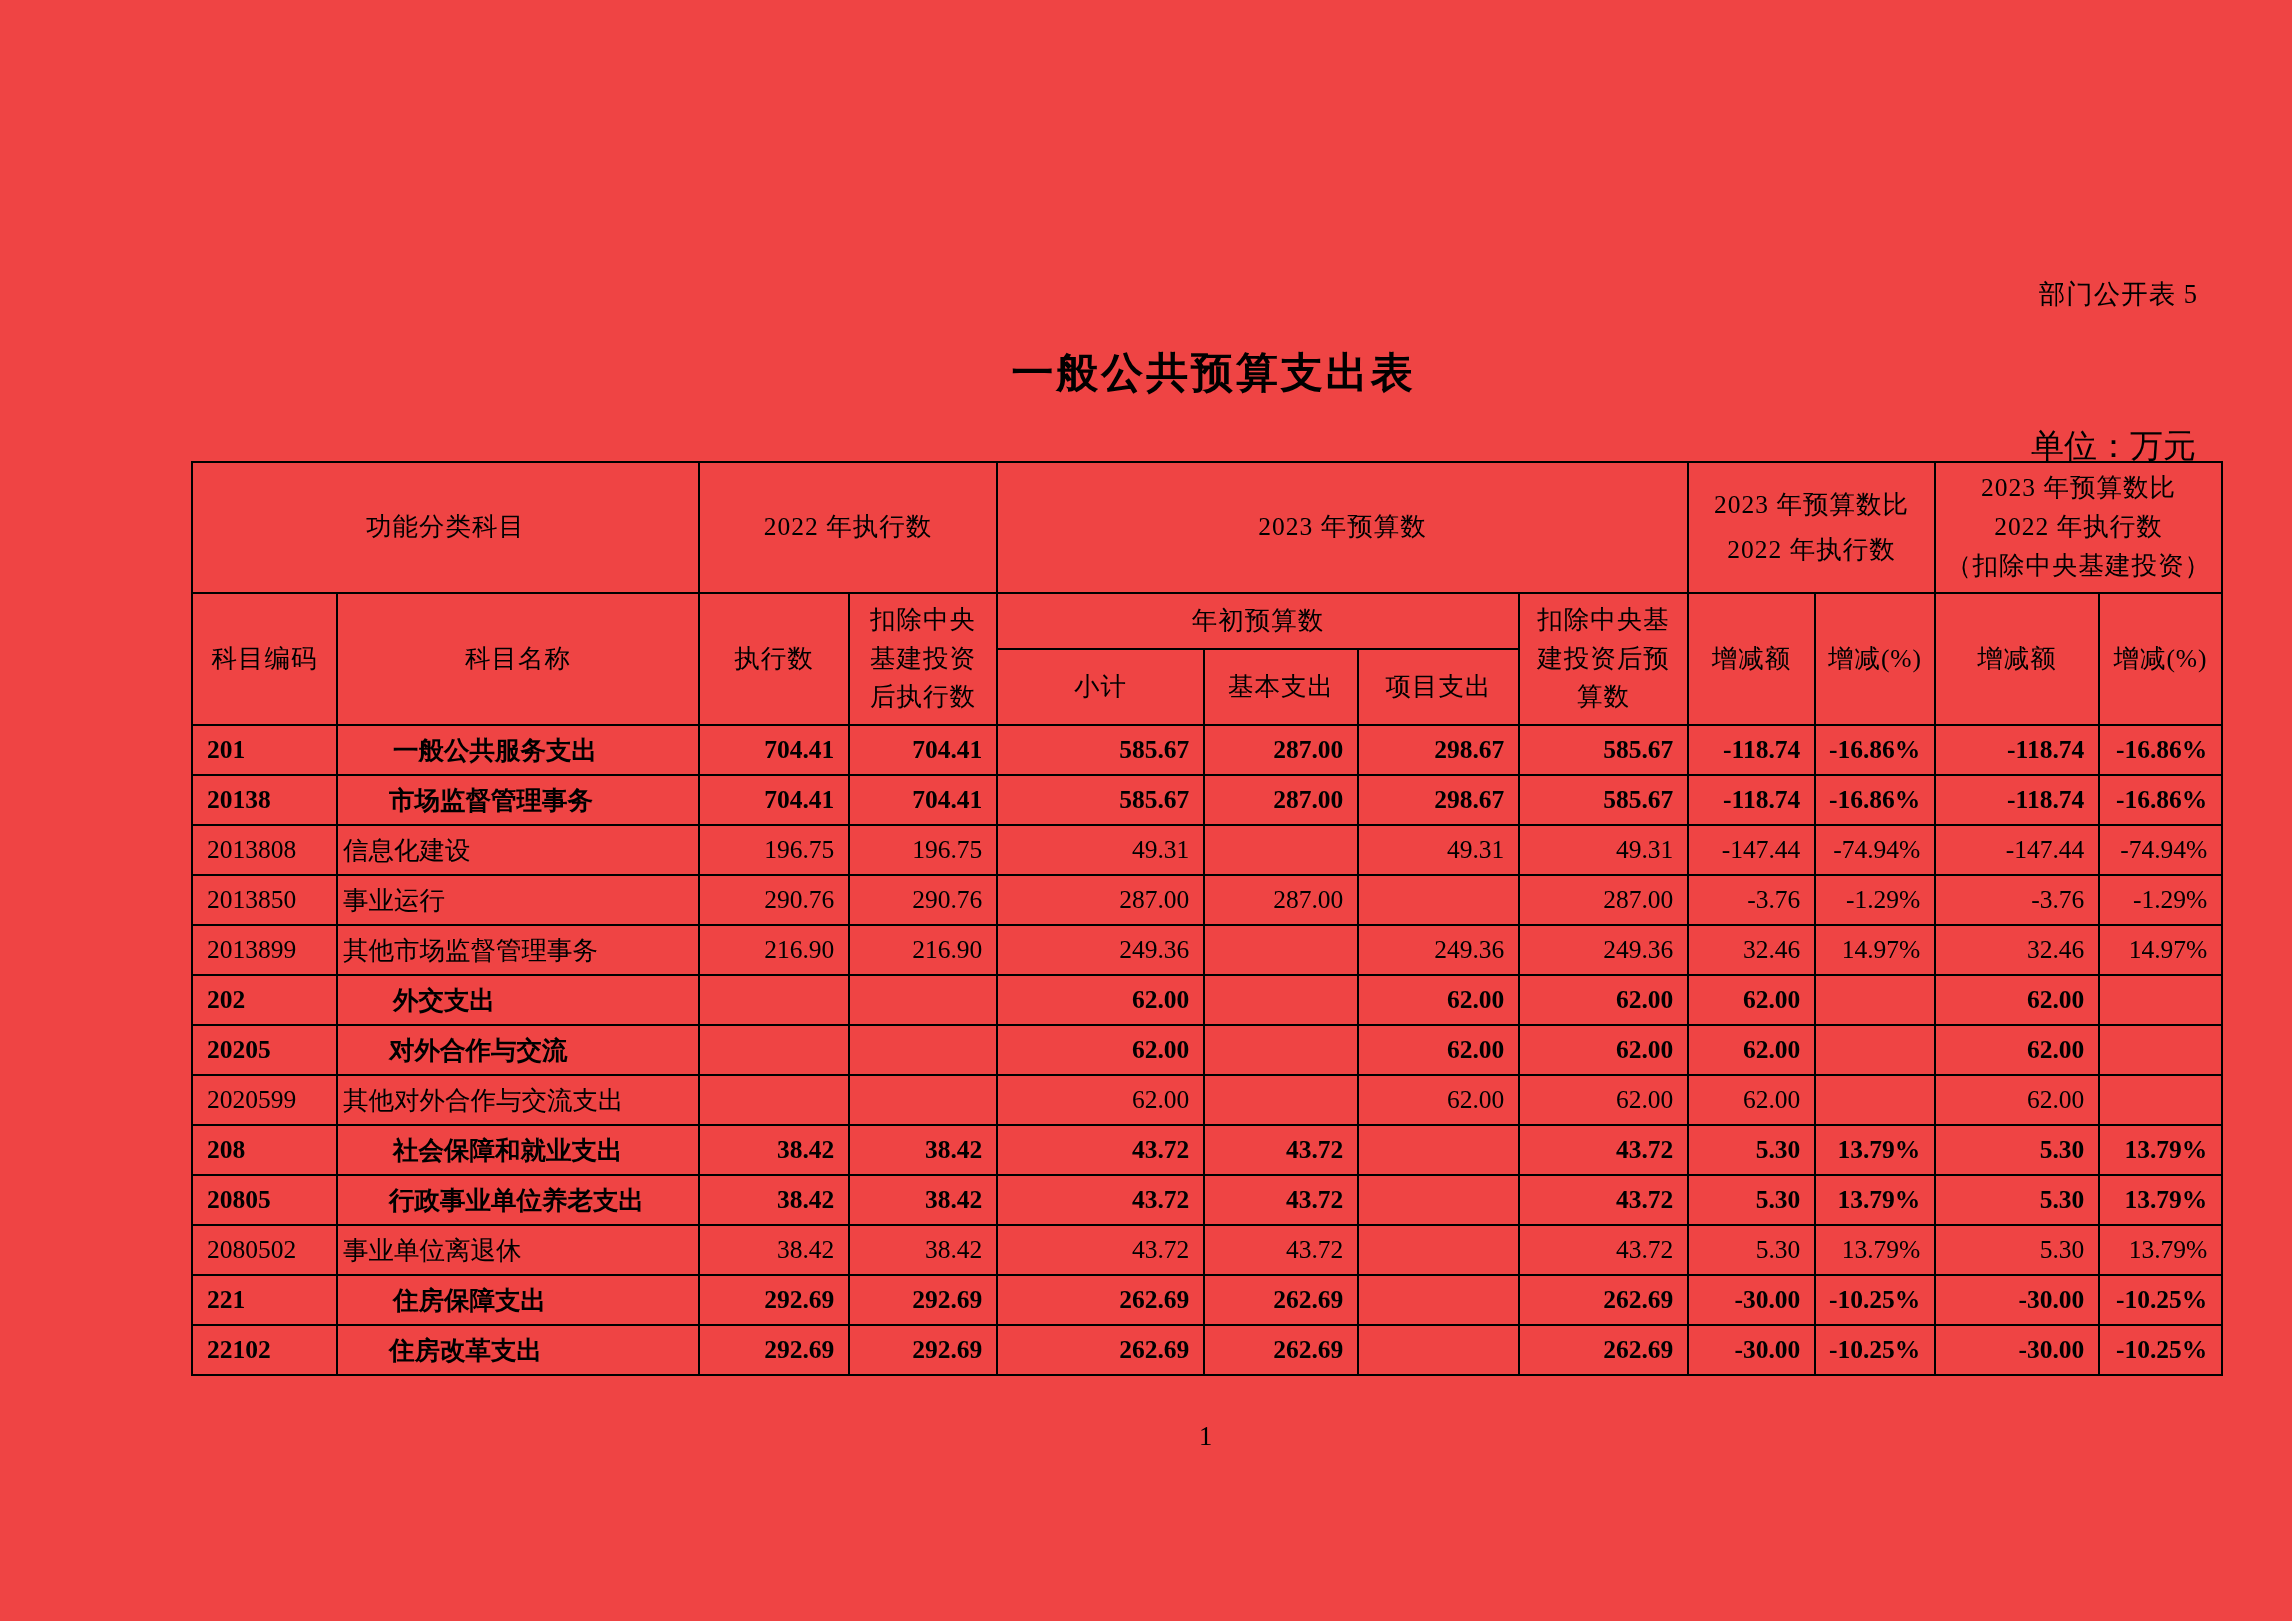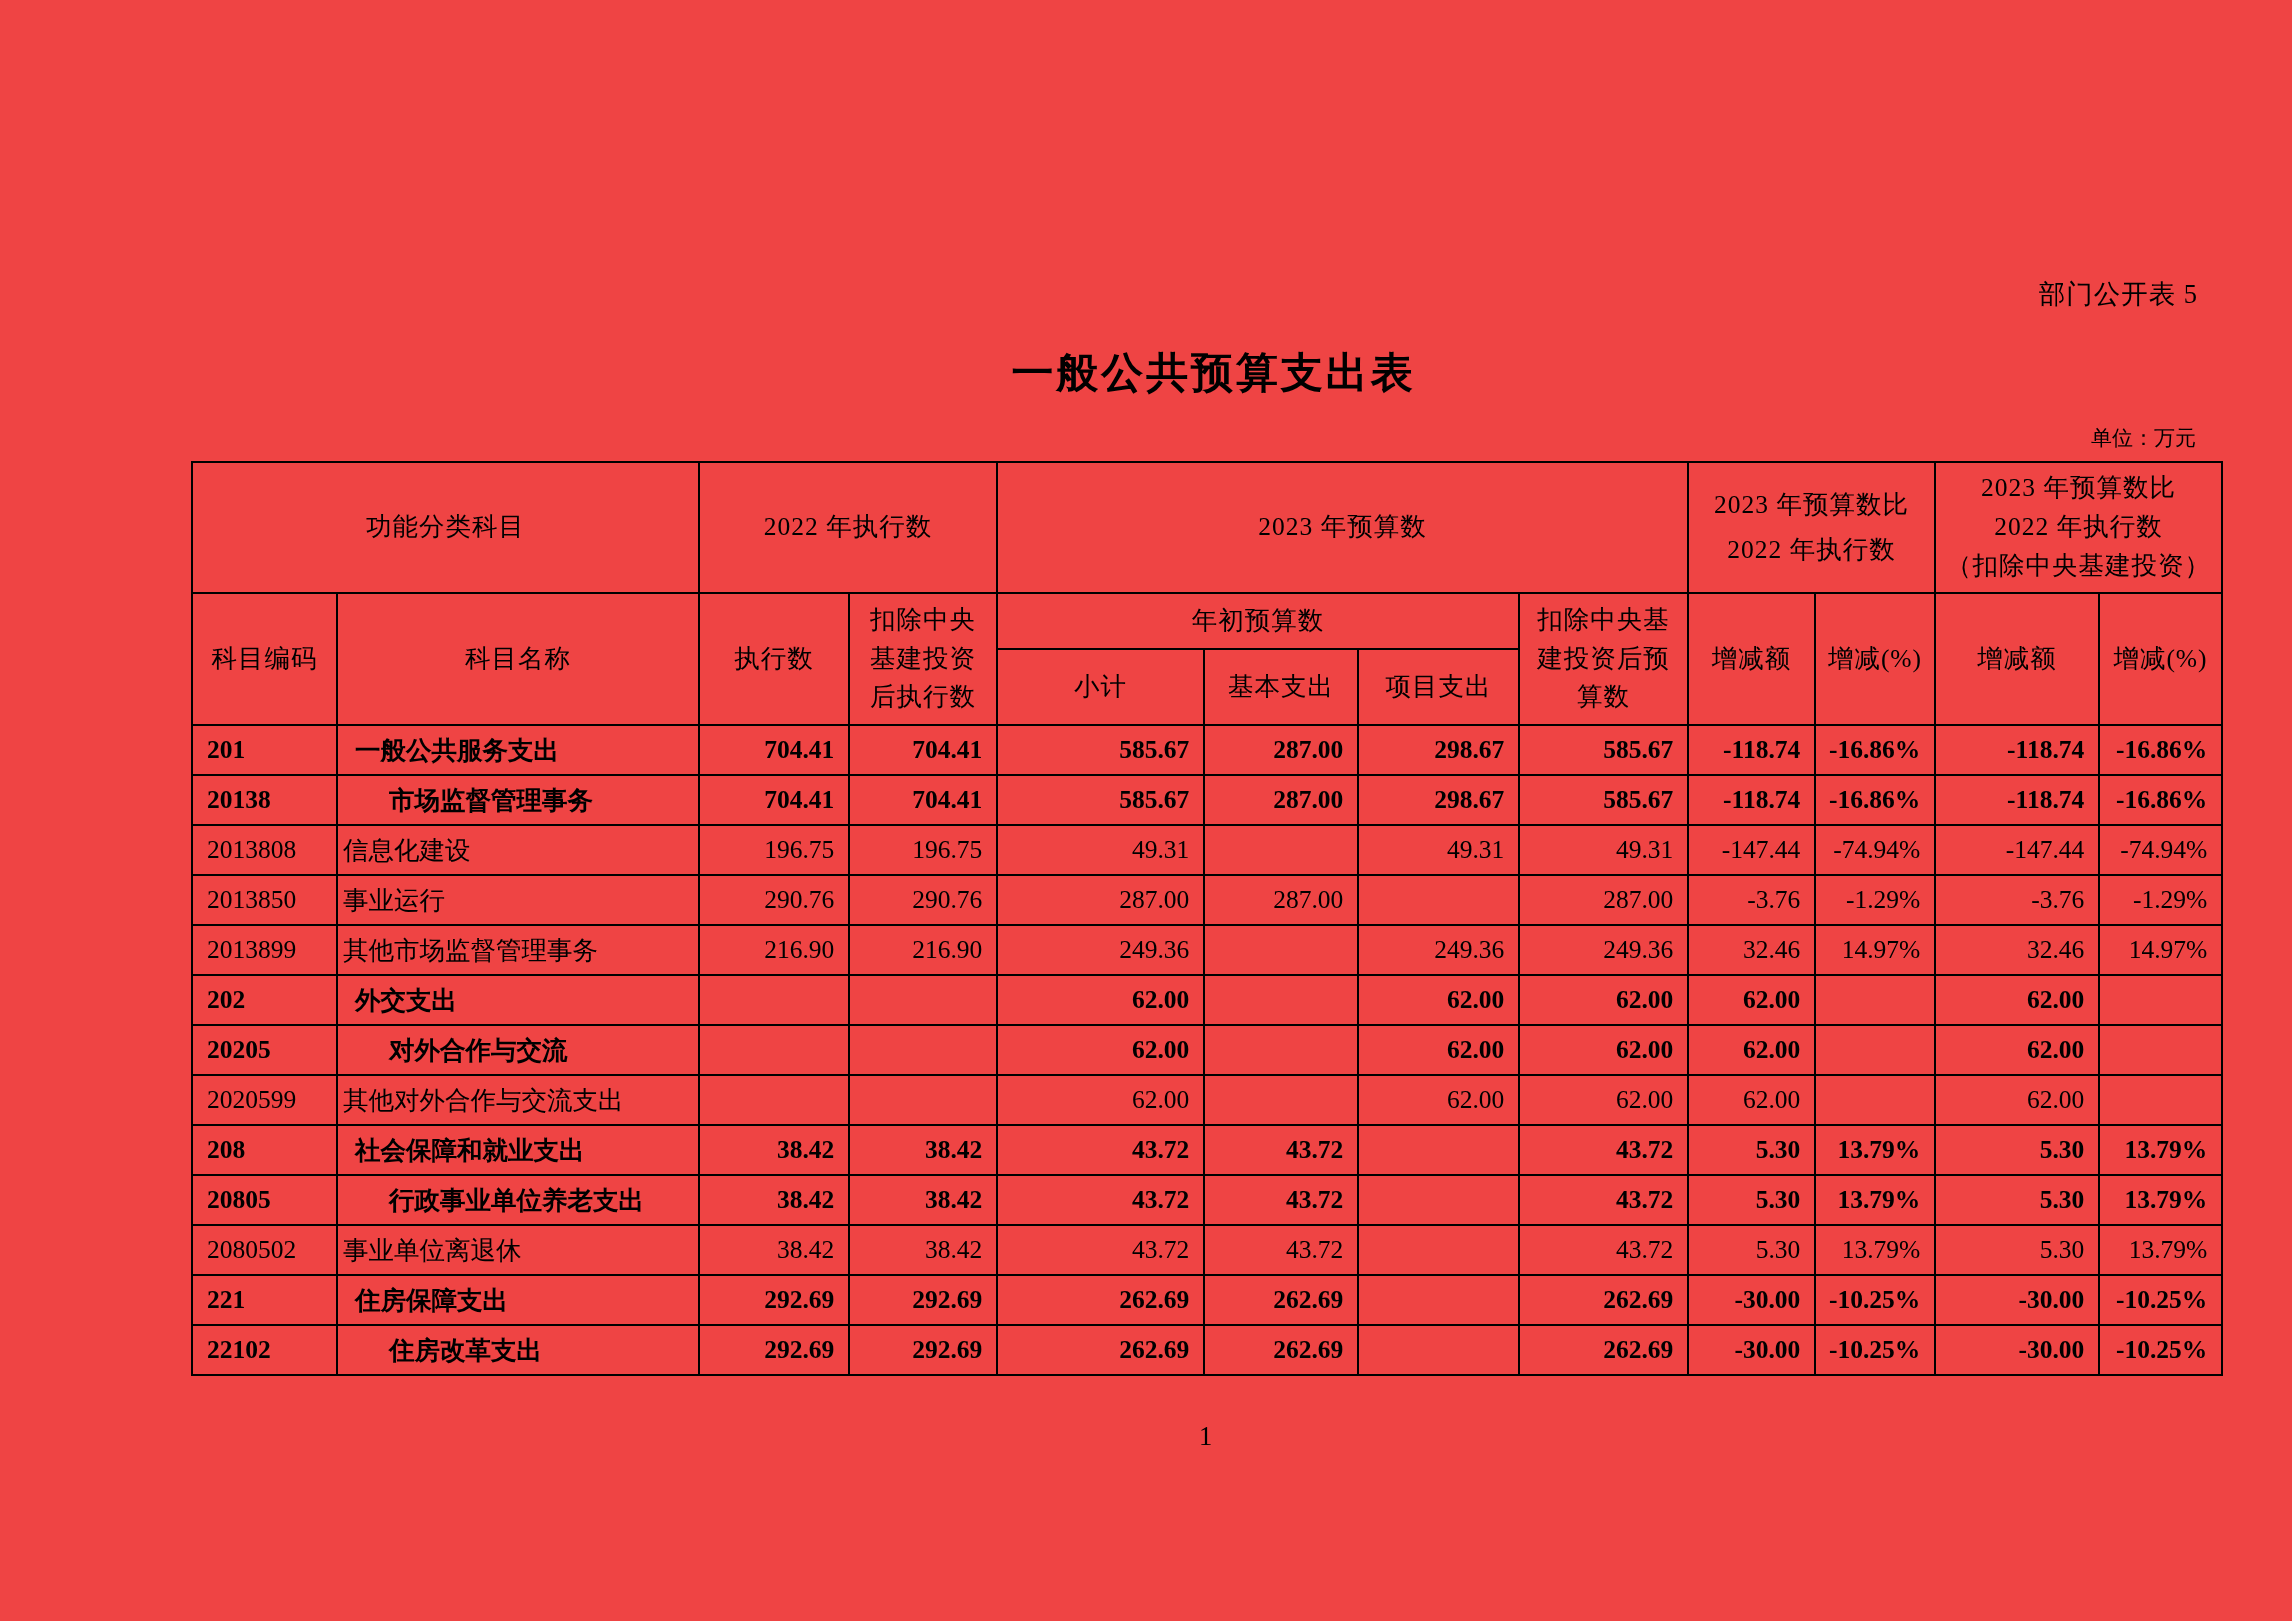--- a/index.html
+++ b/index.html
@@ -26,21 +26,21 @@
     top: 345px; left: 199px; width: 2029px;
     text-align: center;
     font-family: "Liberation Sans", "DejaVu Sans", sans-serif;
     font-weight: 700;
     font-size: 42px;
     letter-spacing: 2.9px;
   }
   .unit-note {
     position: absolute;
     top: 424px; right: 97px;
-    font-size: 21px;
+    font-size: 33px;
   }
   table.budget {
     position: absolute;
     left: 191px; top: 461px;
     width: 2029px;
     border-collapse: collapse;
     table-layout: fixed;
     border: 2.9px solid #000;
   }
   table.budget th, table.budget td {
@@ -60,21 +60,21 @@
     letter-spacing: 1px;
   }
   thead tr.hrow-a  { height: 131px; }
   thead tr.hrow-b  { height: 56px; }
   thead tr.hrow-c  { height: 76px; }
   thead th.compact { line-height: 1.52; }
   tbody tr { height: 50px; }
   tbody tr.bold-row td { font-weight: 700; }
   td.code { text-align: left; padding-left: 14px; }
   td.name { text-align: left; }
-  td.name.lvl1 { padding-left: 17px; }
+  td.name.lvl1 { padding-left: 55px; }
   td.name.lvl2 { padding-left: 51px; }
   td.name.lvl3 { padding-left: 5px; }
   td.num { text-align: right; padding-right: 13.7px; }
   .thick-left { border-left-width: 2.9px !important; }
   .page-number {
     position: absolute;
     top: 1421px; left: 191px; width: 2029px;
     text-align: center;
     font-size: 26.5px;
   }

